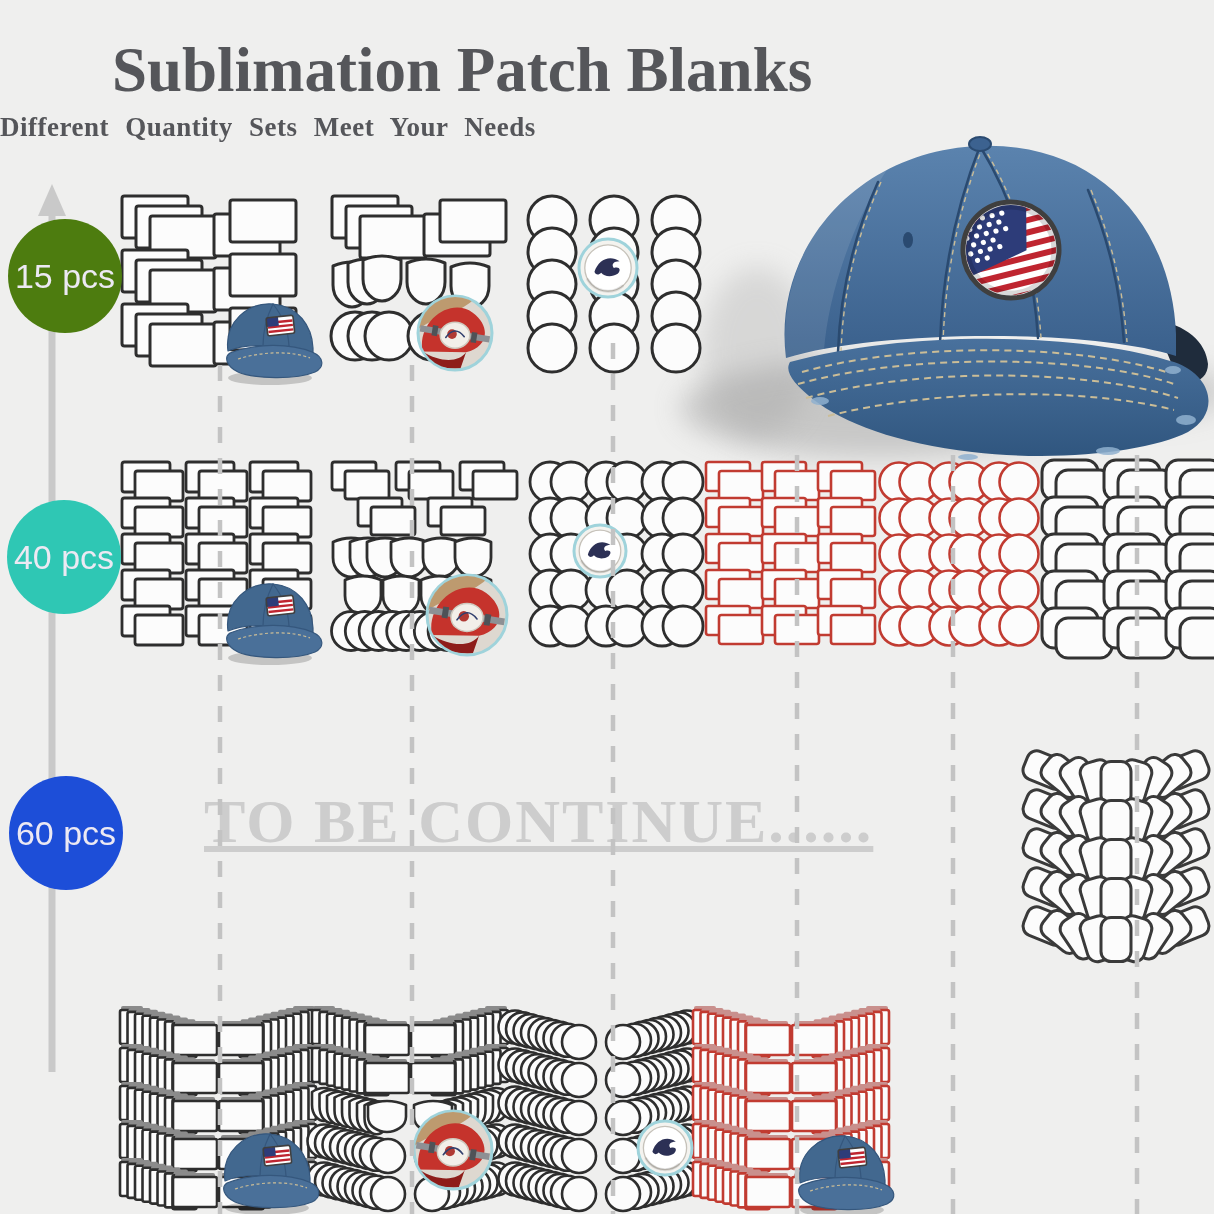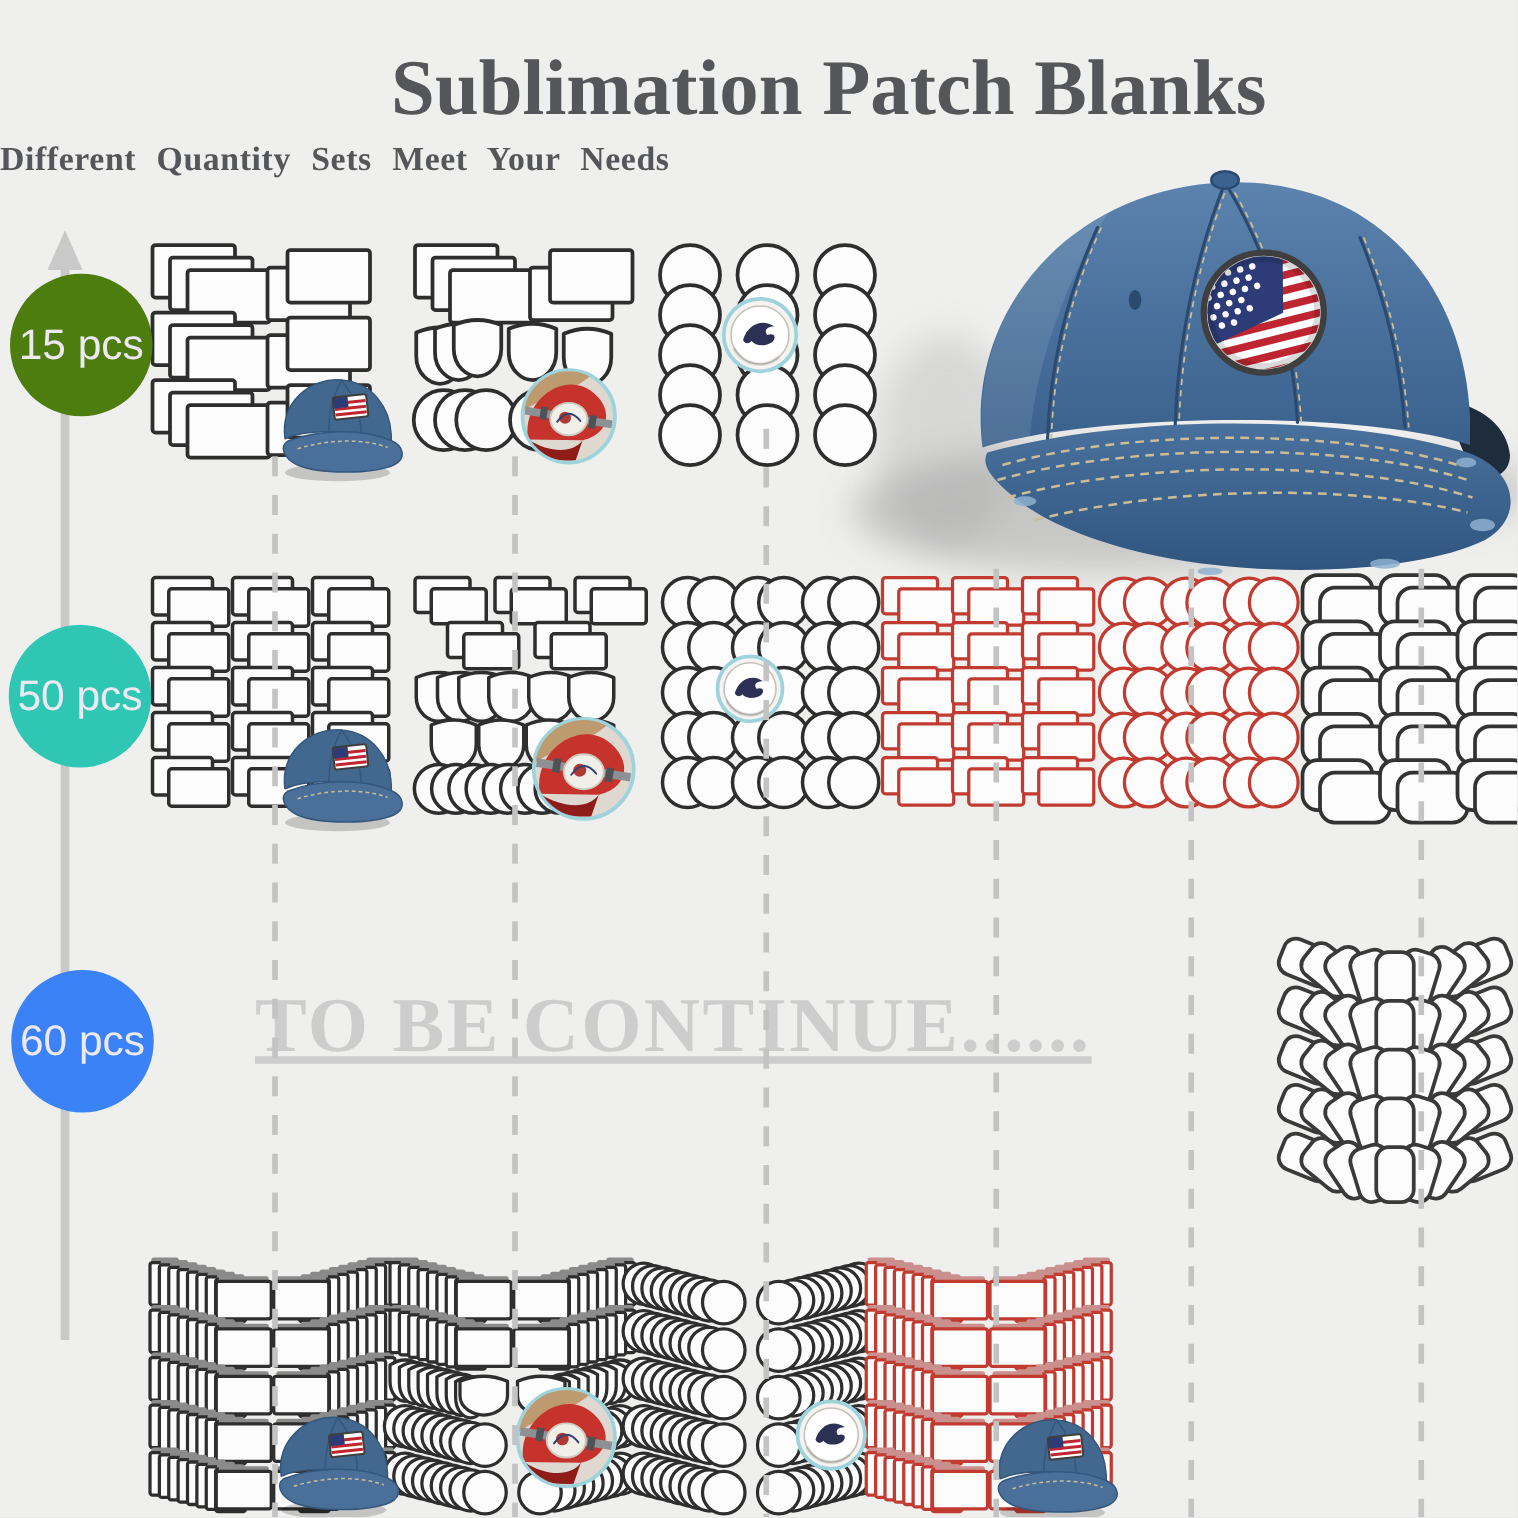--- a/index.html
+++ b/index.html
@@ -1,21 +1,21 @@
 <!DOCTYPE html>
 <html><head>
 <meta charset="utf-8">
 <style>
   html,body{margin:0;padding:0;background:#e6e6e6;}
   .canvas{position:relative;width:1214px;height:1214px;background:#efefee;overflow:hidden;
           font-family:"Liberation Sans",sans-serif;}
   .wm{position:absolute;top:786px;left:204px;z-index:1;font-family:"Liberation Serif",serif;
       font-weight:700;font-size:62px;letter-spacing:2px;white-space:nowrap;}
   #art{position:absolute;top:0;left:0;z-index:2;}
-  .title{position:absolute;top:34px;left:112px;width:1102px;z-index:3;margin:0;text-align:center;
+  .title{position:absolute;top:34px;left:112px;width:1102px;z-index:3;margin:0;text-align:left;
          font-family:"Liberation Serif",serif;font-weight:700;font-size:63px;letter-spacing:0px;}
   .subtitle{position:absolute;top:112px;left:0px;width:1106px;z-index:3;margin:0;text-align:left;
             font-family:"Liberation Serif",serif;font-weight:700;font-size:27px;letter-spacing:.5px;word-spacing:9px;}
   .qtyc{position:absolute;z-index:4;width:114px;height:114px;border-radius:50%;display:flex;
         align-items:center;justify-content:center;color:#ece9f3;font-size:34px;font-weight:400;}
 </style>
 </head>
 <body>
 
 <div class="canvas" style="background: rgb(239, 239, 238);">
@@ -1123,15 +1123,15 @@
         <line x1="412" y1="365" x2="412" y2="1214" stroke="#c3c3c3" stroke-width="4.5" stroke-dasharray="16 15"></line>
         <line x1="613" y1="343" x2="613" y2="1214" stroke="#c3c3c3" stroke-width="4.5" stroke-dasharray="16 15"></line>
         <line x1="797" y1="455" x2="797" y2="1214" stroke="#c3c3c3" stroke-width="4.5" stroke-dasharray="16 15"></line>
         <line x1="953" y1="455" x2="953" y2="1214" stroke="#c3c3c3" stroke-width="4.5" stroke-dasharray="16 15"></line>
         <line x1="1137" y1="455" x2="1137" y2="1214" stroke="#c3c3c3" stroke-width="4.5" stroke-dasharray="16 15"></line>
       </g>
     </svg>
   <h1 class="title" style="color: rgb(85, 86, 90);">Sublimation Patch Blanks</h1>
   <h2 class="subtitle" style="color: rgb(85, 86, 90);">Different Quantity Sets Meet Your Needs</h2>
   <div class="qtyc" style="left: 8px; top: 219px; background: #4d7c0f;">15 pcs</div>
-  <div class="qtyc" style="left: 7px; top: 500px; background: rgb(47, 199, 180);">50 pcs</div>
-  <div class="qtyc" style="left: 9px; top: 776px; background: #3b82f6;">60 pcs</div>
+  <div class="qtyc" style="left: 7px; top: 500px; background: rgb(47, 199, 180);">40 pcs</div>
+  <div class="qtyc" style="left: 9px; top: 776px; background: #1d4ed8;">60 pcs</div>
 </div>
 
 </body></html>

